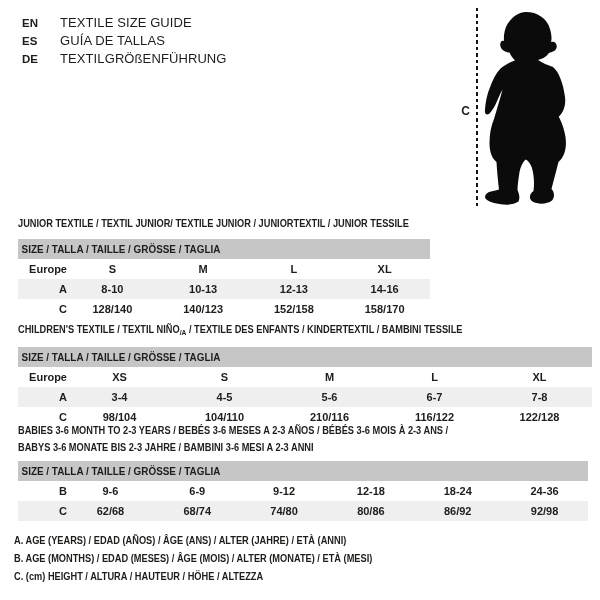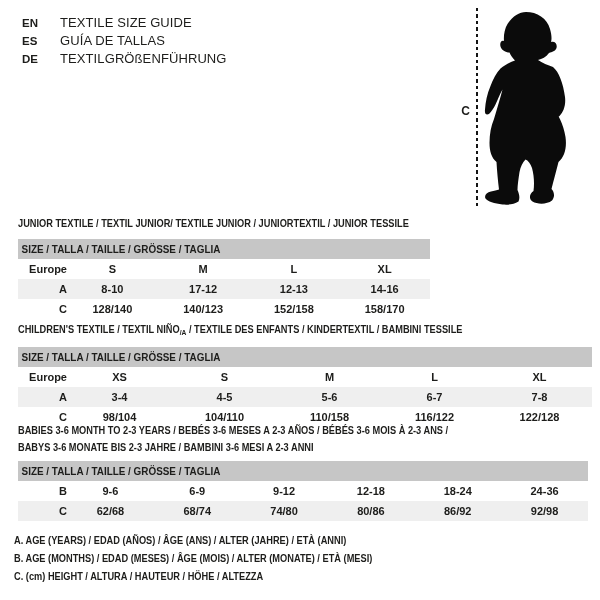--- a/index.html
+++ b/index.html
@@ -134,21 +134,21 @@
     <tr>
       <td class="label">Europe</td>
       <td class="val">S</td>
       <td class="val">M</td>
       <td class="val">L</td>
       <td class="val">XL</td>
     </tr>
     <tr class="shaded">
       <td class="label">A</td>
       <td class="val">8-10</td>
-      <td class="val">17-12</td>
+      <td class="val">10-13</td>
       <td class="val">12-13</td>
       <td class="val">14-16</td>
     </tr>
     <tr>
       <td class="label">C</td>
       <td class="val">128/140</td>
       <td class="val">140/123</td>
       <td class="val">152/158</td>
       <td class="val">158/170</td>
     </tr>
@@ -186,21 +186,21 @@
       <td class="val">3-4</td>
       <td class="val">4-5</td>
       <td class="val">5-6</td>
       <td class="val">6-7</td>
       <td class="val">7-8</td>
     </tr>
     <tr>
       <td class="label">C</td>
       <td class="val">98/104</td>
       <td class="val">104/110</td>
-      <td class="val">110/158</td>
+      <td class="val">210/116</td>
       <td class="val">116/122</td>
       <td class="val">122/128</td>
     </tr>
   </tbody>
 </table>
 
 <div class="section-title condensed" style="top:424px">BABIES 3-6 MONTH TO 2-3 YEARS / BEBÉS 3-6 MESES A 2-3 AÑOS / BÉBÉS 3-6 MOIS À 2-3 ANS /</div>
 <div class="section-title condensed" style="top:441px">BABYS 3-6 MONATE BIS 2-3 JAHRE / BAMBINI 3-6 MESI A 2-3 ANNI</div>
 <table class="size-table" style="left:18px; top:461px; width:570px">
   <colgroup>

